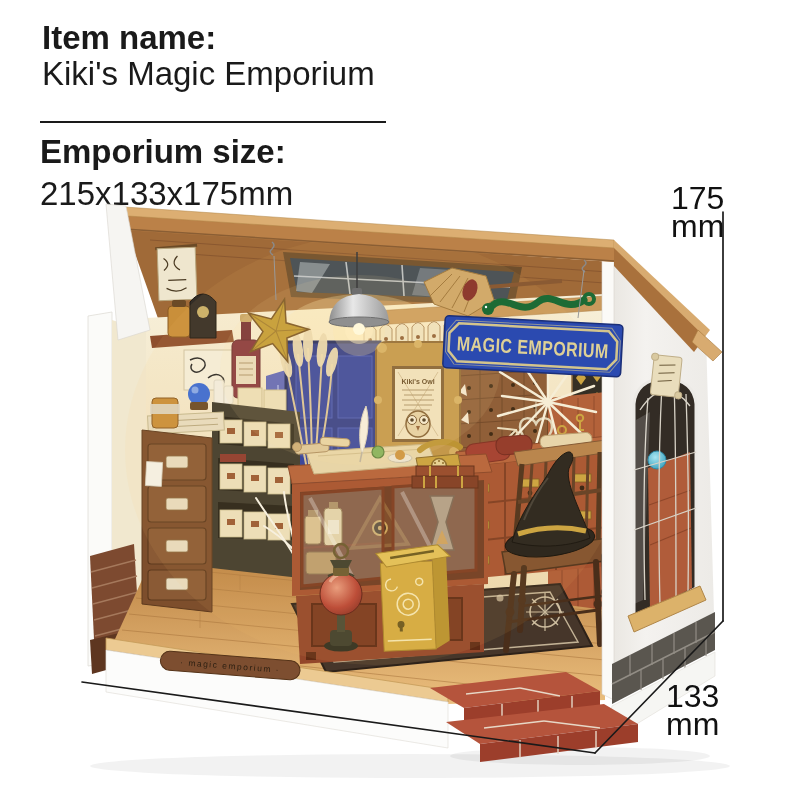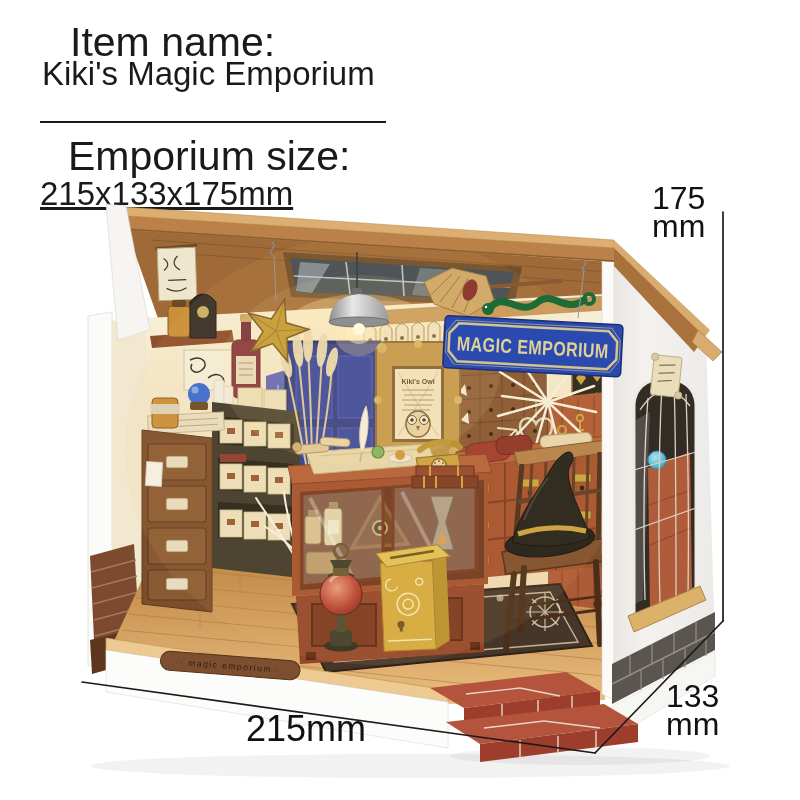--- a/index.html
+++ b/index.html
@@ -1,27 +1,27 @@
 <!DOCTYPE html>
 <html><head>
 <meta charset="utf-8">
 <style>
   html,body{margin:0;padding:0;background:#ffffff;}
   .stage{position:relative;width:800px;height:800px;background:#ffffff;overflow:hidden;
          font-family:"Liberation Sans", sans-serif;color:#1a1a1a;}
   .hdr{position:absolute;left:42px;top:18px;width:360px;}
-  .hdr .lbl{font-size:41px;font-weight:400;line-height:1.1;margin-left:28px;}
+  .hdr .lbl{font-size:33px;font-weight:700;line-height:1.1;}
   .hdr .val{font-size:33px;font-weight:400;line-height:1.1;}
   .hdr .row1{position:absolute;left:0;top:2px;}
   .hdr .row2{position:absolute;left:0;top:38px;}
   .divider{position:absolute;left:-2px;top:103px;width:346px;height:2px;background:#1a1a1a;}
   .hdr .row3{position:absolute;left:-2px;top:116px;}
-  .hdr .row4{position:absolute;left:-2px;top:158px;text-decoration:underline;}
+  .hdr .row4{position:absolute;left:-2px;top:158px;}
   .dim{position:absolute;font-size:32px;line-height:28px;color:#111;}
-  .dim.h{left:652px;top:184px;}
+  .dim.h{left:671px;top:184px;}
   .dim.d{left:666px;top:682px;}
   .dim.w{left:246px;top:715px;font-size:36px;}
   svg{position:absolute;left:0;top:0;}
   svg text{font-family:"Liberation Sans", sans-serif;}
 </style>
 </head>
 <body>
 
 <div class="stage">
 
@@ -748,17 +748,14 @@
   </svg>
 
   <div class="dim h">
     <span>175</span><br>
     <span>mm</span>
   </div>
   <div class="dim d">
     <span>133</span><br>
     <span>mm</span>
   </div>
-  <div class="dim w">
-    <span>215mm</span>
-  </div>
 
 </div>
 
 </body></html>

